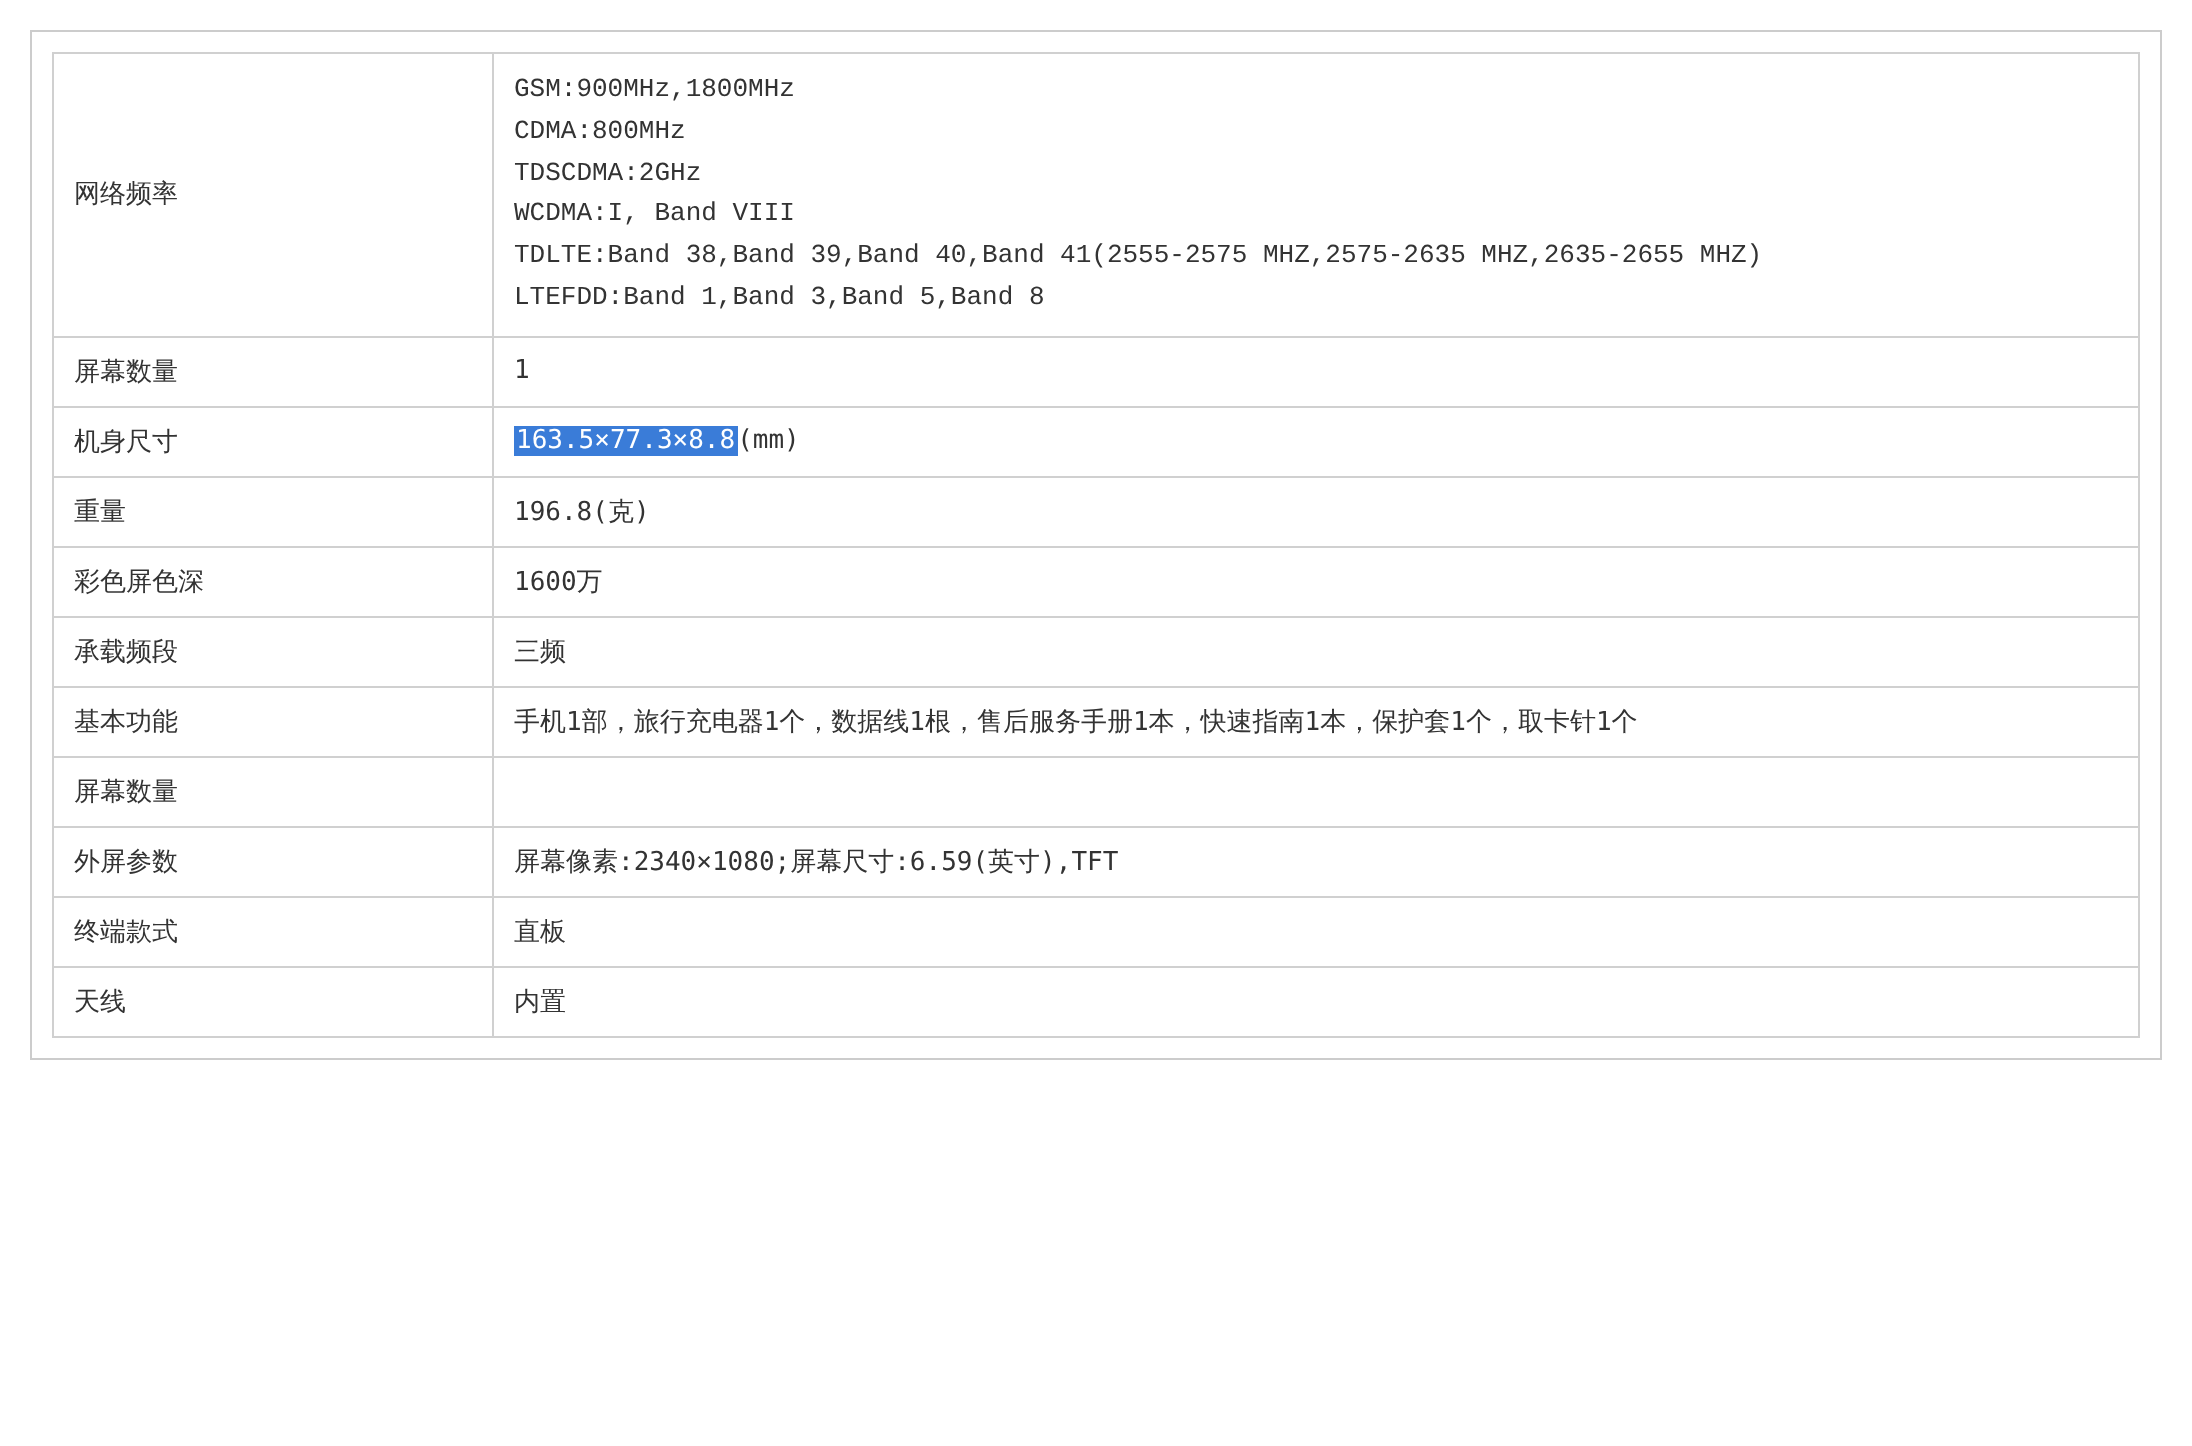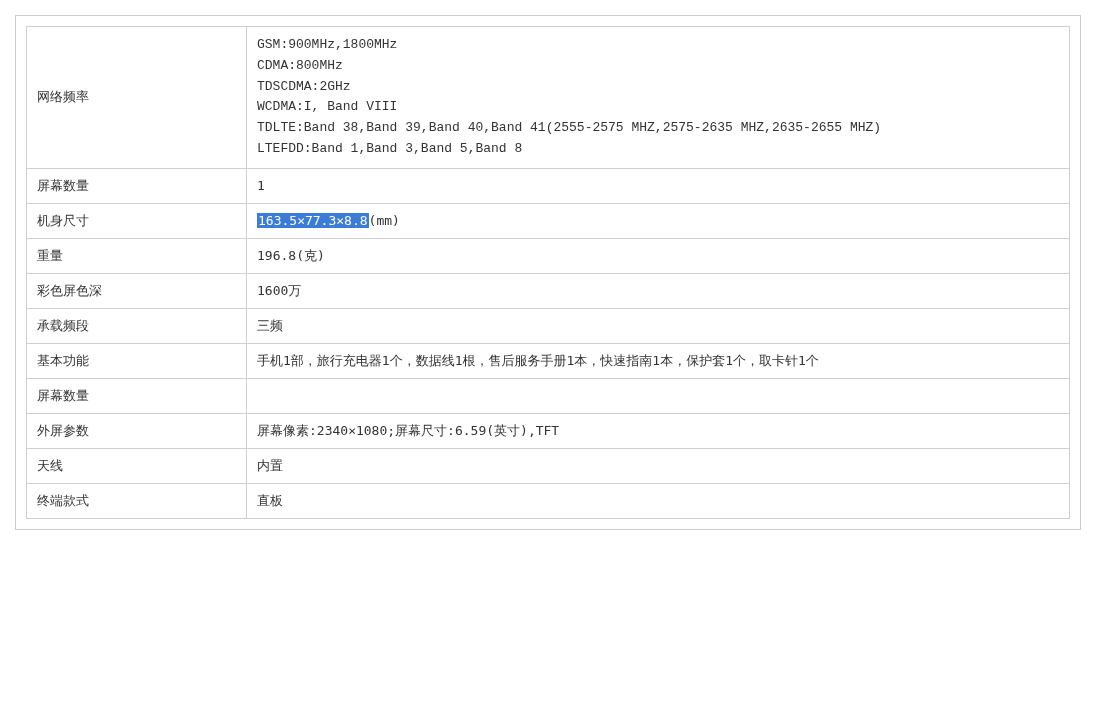--- a/index.html
+++ b/index.html
@@ -146,24 +146,24 @@
         </tr>
         <tr>
           <th>屏幕数量</th>
           <td class="mono"></td>
         </tr>
         <tr>
           <th>外屏参数</th>
           <td class="mono">屏幕像素:2340×1080;屏幕尺寸:6.59(英寸),TFT</td>
         </tr>
         <tr>
+          <th>终端款式</th>
+          <td class="mono">直板</td>
+        </tr>
+        <tr>
           <th>天线</th>
           <td class="mono">内置</td>
-        </tr>
-        <tr>
-          <th>终端款式</th>
-          <td class="mono">直板</td>
         </tr>
       </tbody>
     </table>
   </div>
 
 </div>
 
 </body></html>

